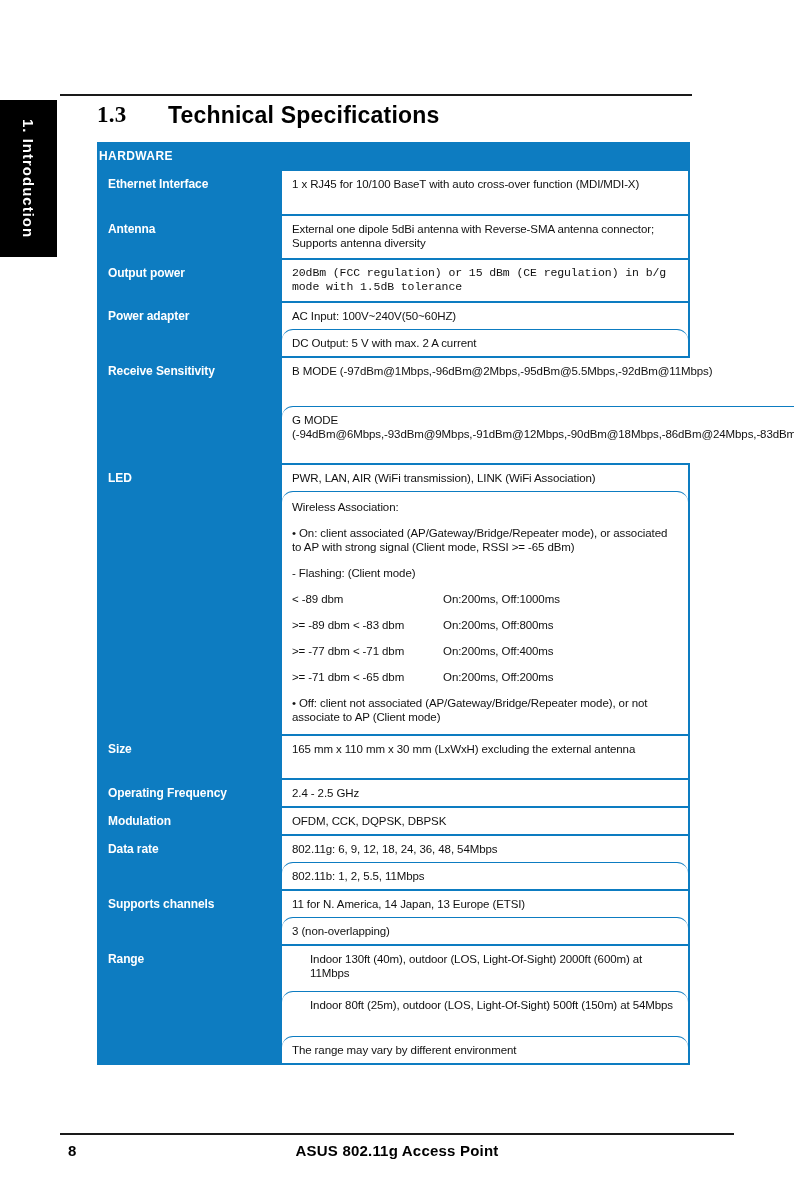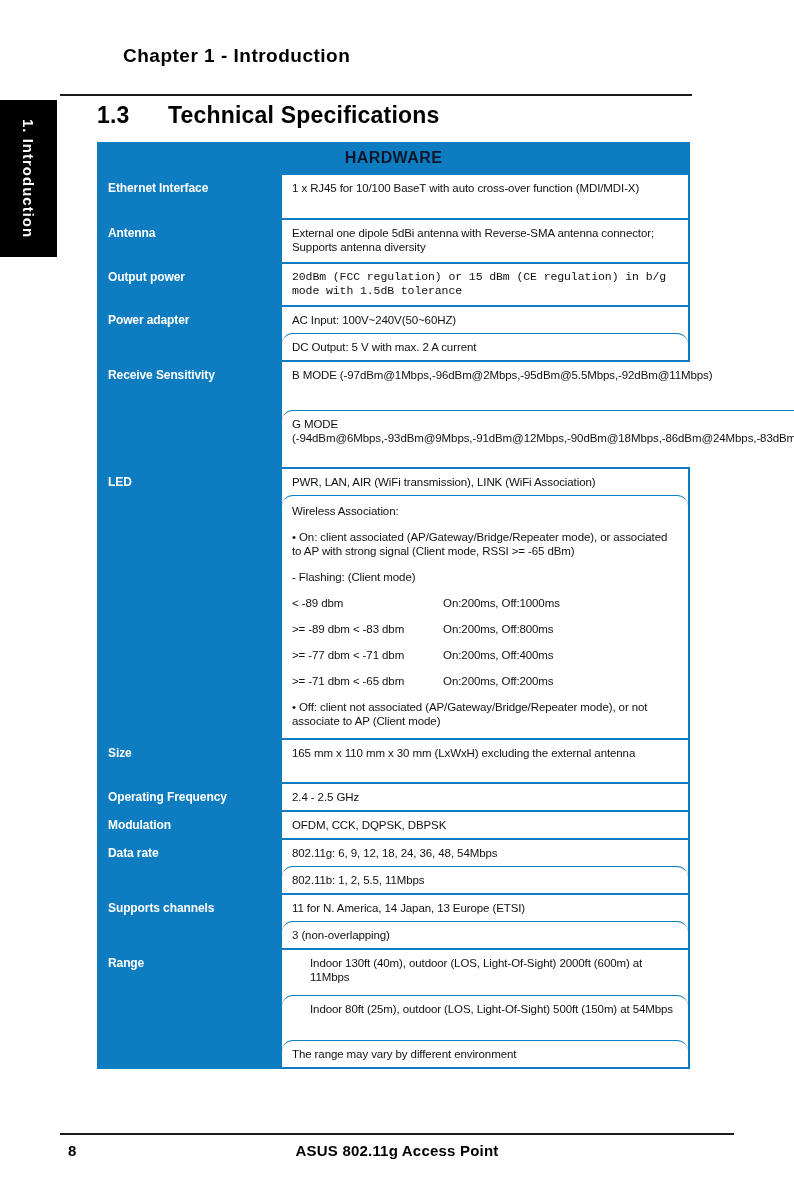--- a/index.html
+++ b/index.html
@@ -45,35 +45,35 @@
     width: 632px; height: 2px;
     background: #1a1a1a;
   }
   .section-title {
     position: absolute;
     left: 97px; top: 102px;
     font-size: 23px; font-weight: bold;
     display: flex;
     letter-spacing: 0.2px;
   }
-  .section-number { width: 71px; flex: 0 0 71px; }
+  .section-number { width: 71px; flex: 0 0 71px; font-family: Liberation Serif, serif; }
 
   
   .spec-table {
     position: absolute;
     left: 97px; top: 142px;
     width: 593px;
     border: 2px solid #0d7cc1;
   }
   .table-header {
     background: #0d7cc1;
-    color: #0f172a;
+    color: #ffffff;
     font-weight: bold;
-    font-size: 16px;
-    text-align: center;
+    font-size: 12px;
+    text-align: left;
     padding: 5px 0 6px;
     letter-spacing: 0.4px;
   }
   .row { display: flex; border-top: 2px solid #0d7cc1; }
   .row-label {
     flex: 0 0 183px;
     width: 183px;
     background: #0d7cc1;
     color: #fff;
     font-weight: bold;
@@ -127,21 +127,20 @@
 </style>
 </head>
 <body>
 
 <div class="page">
 
   <div class="sidebar-tab">
     <span>1. Introduction</span>
   </div>
 
-  <div class="chapter-header">Chapter 1 - Introduction</div>
   <div class="header-rule"></div>
 
   <div class="section-title">
     <span class="section-number">1.3</span>
     <span class="section-text">Technical Specifications</span>
   </div>
 
   <div class="spec-table">
     <div class="table-header">HARDWARE</div>
 

